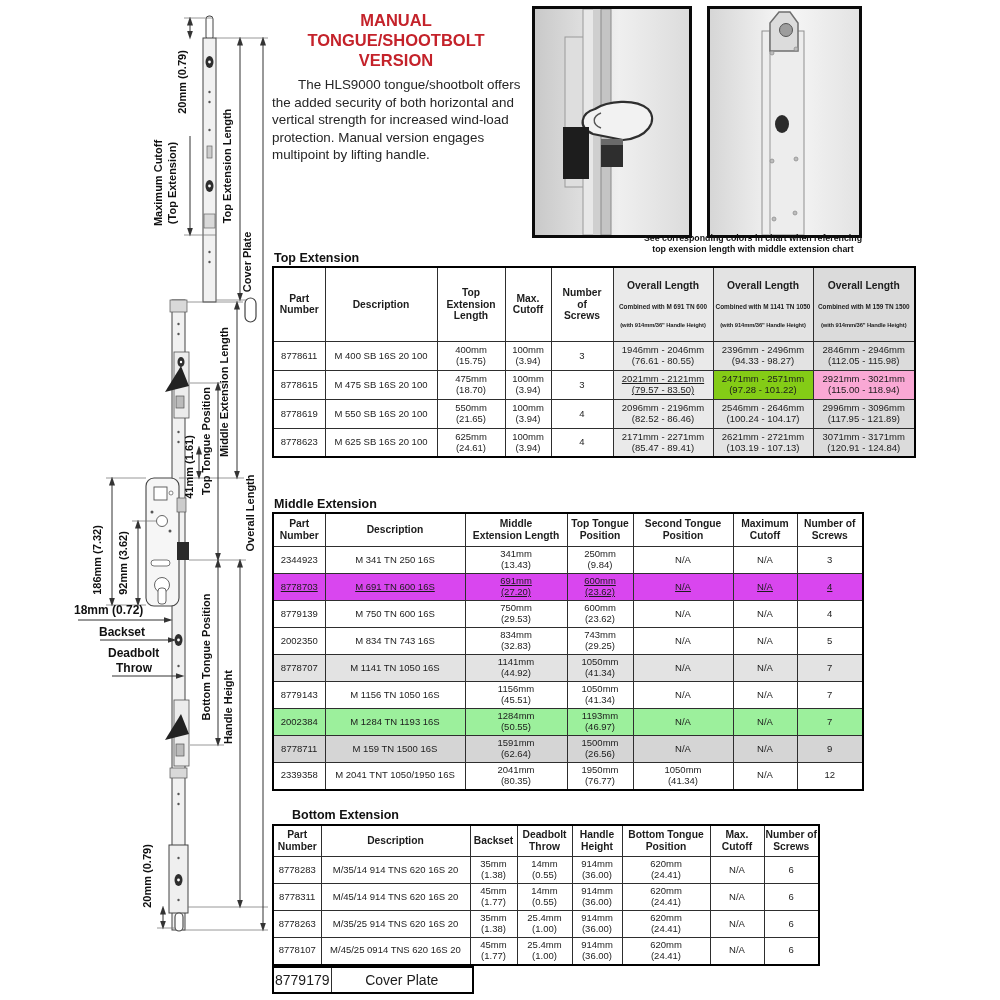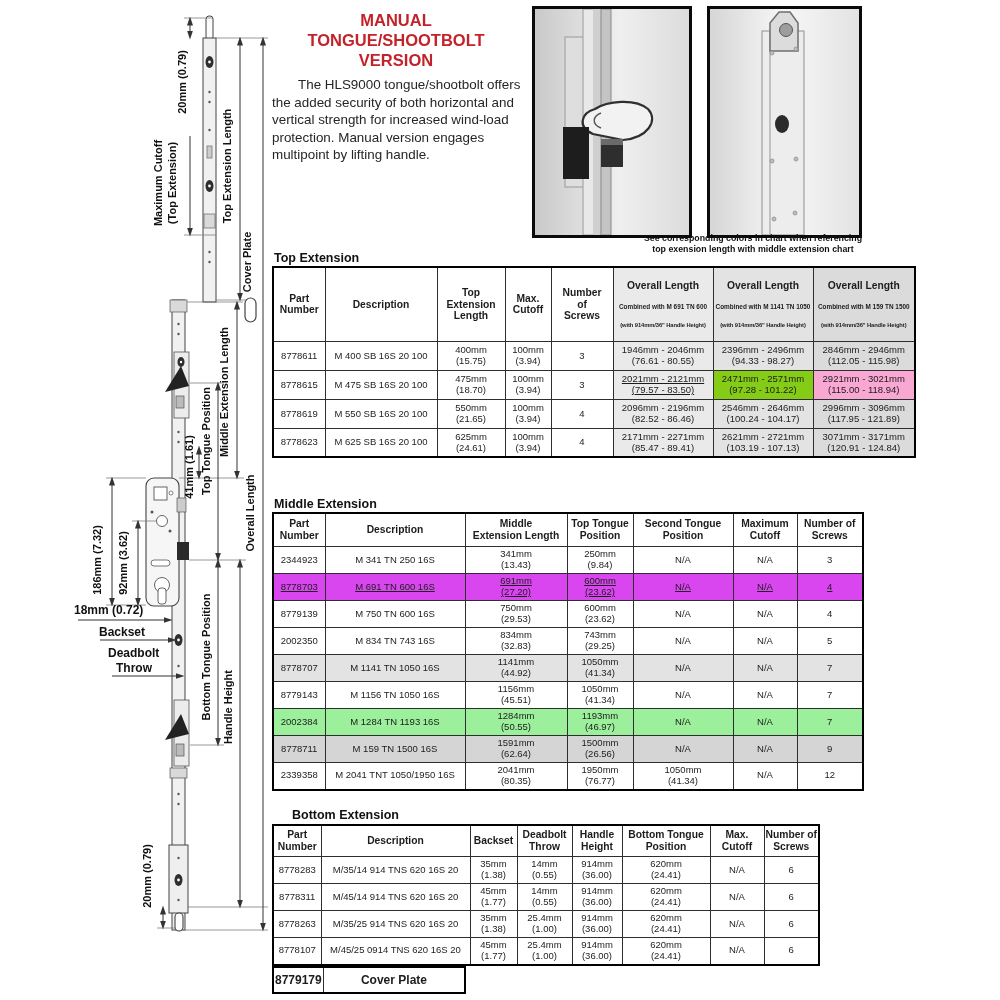--- a/index.html
+++ b/index.html
@@ -31,21 +31,21 @@
   .t-top tbody tr{height:29px;}
   .t-mid{left:272px;top:512px;}
   .t-mid th{font-size:10.3px;line-height:1.15;height:32px;}
   .t-mid td{font-size:9.5px;line-height:1.12;}
   .t-mid tbody tr{height:27px;}
   .t-bot{left:272px;top:824px;}
   .t-bot th{font-size:10.3px;line-height:1.15;height:30px;}
   .t-bot td{font-size:9.5px;line-height:1.12;}
   .t-bot tbody tr{height:27px;}
   .t-cover{left:272px;top:966px;}
-  .t-cover td{font-size:12px;height:24px;font-weight:bold;}
+  .t-cover td{font-size:14px;height:24px;}
   .olh{padding:0;}
   .olmain{font-size:10.3px;font-weight:bold;line-height:1.15;}
   .olsub1{font-size:6.4px;font-weight:bold;line-height:1.25;}
   .olsub2{font-size:5.8px;font-weight:bold;line-height:1.2;letter-spacing:-0.1px;}
   .bg1{background:#eaeaea;} .bg2{background:#e3e3e3;} .bg3{background:#dbdbdb;}
 
   
   .photo{position:absolute;border:3px solid #0a0a0a;background:#e9e9e9;}
   .p1{left:532px;top:6px;width:154px;height:226px;}
   .p2{left:707px;top:6px;width:149px;height:226px;}

